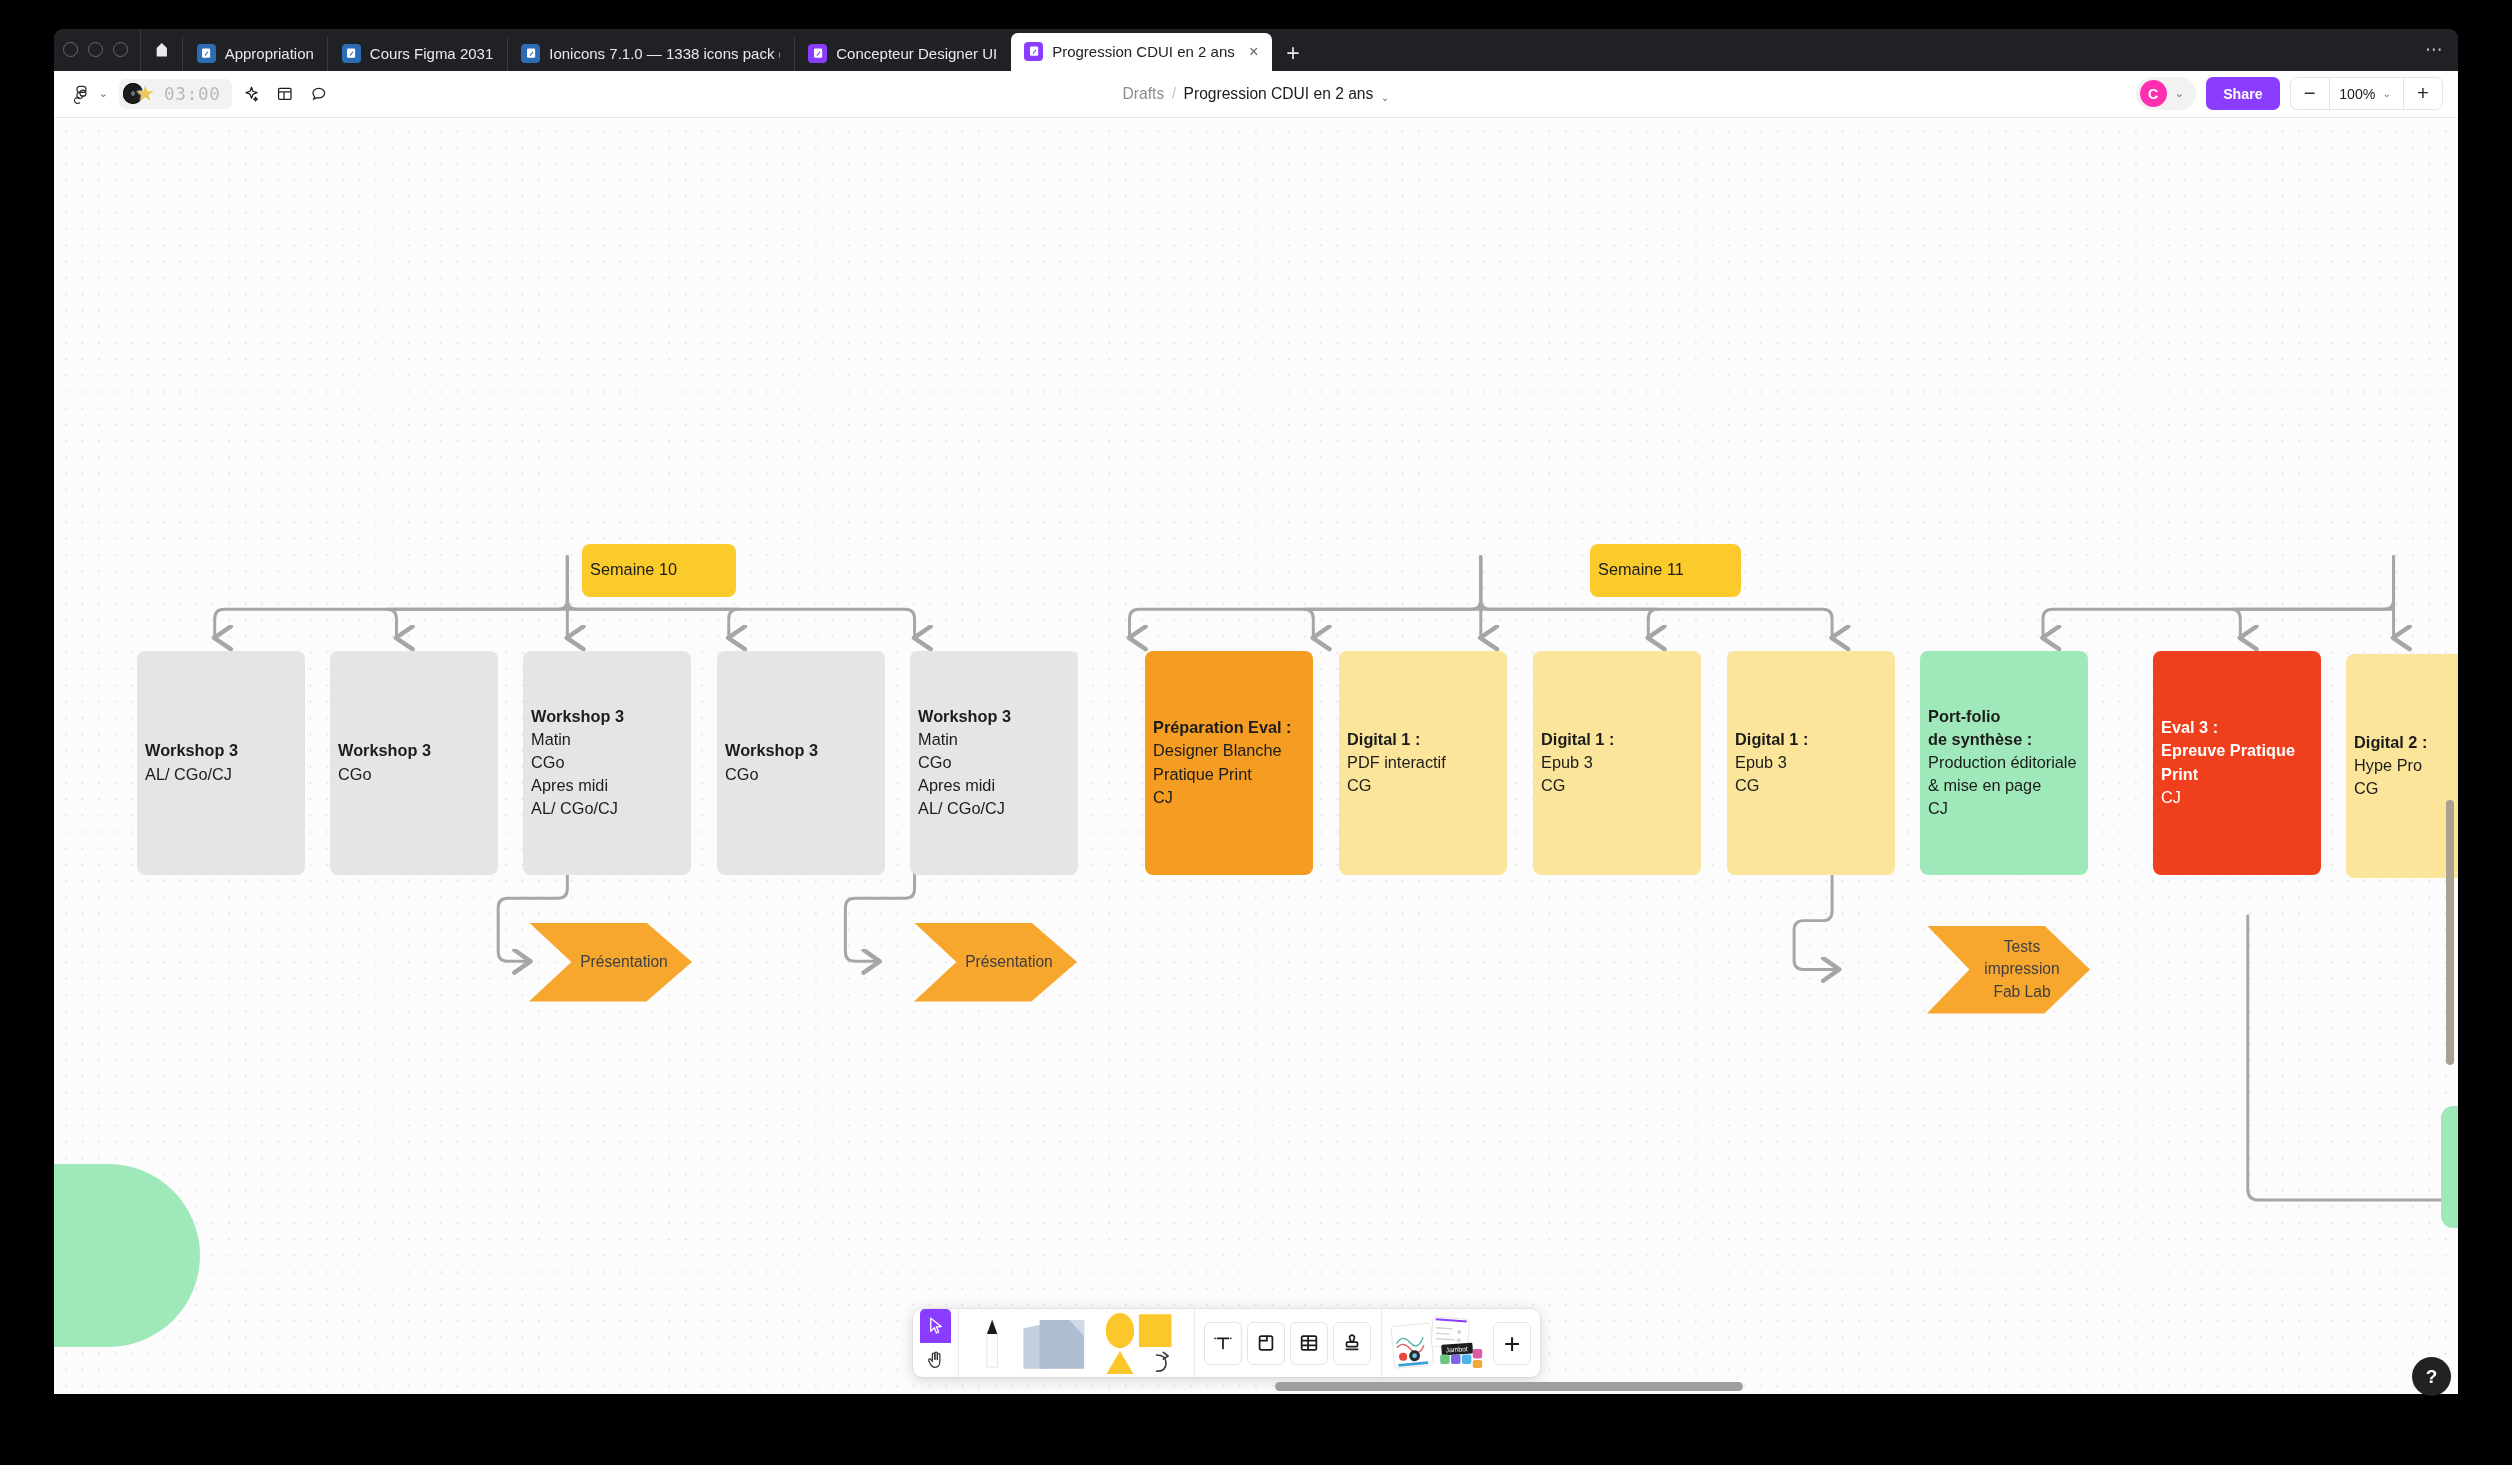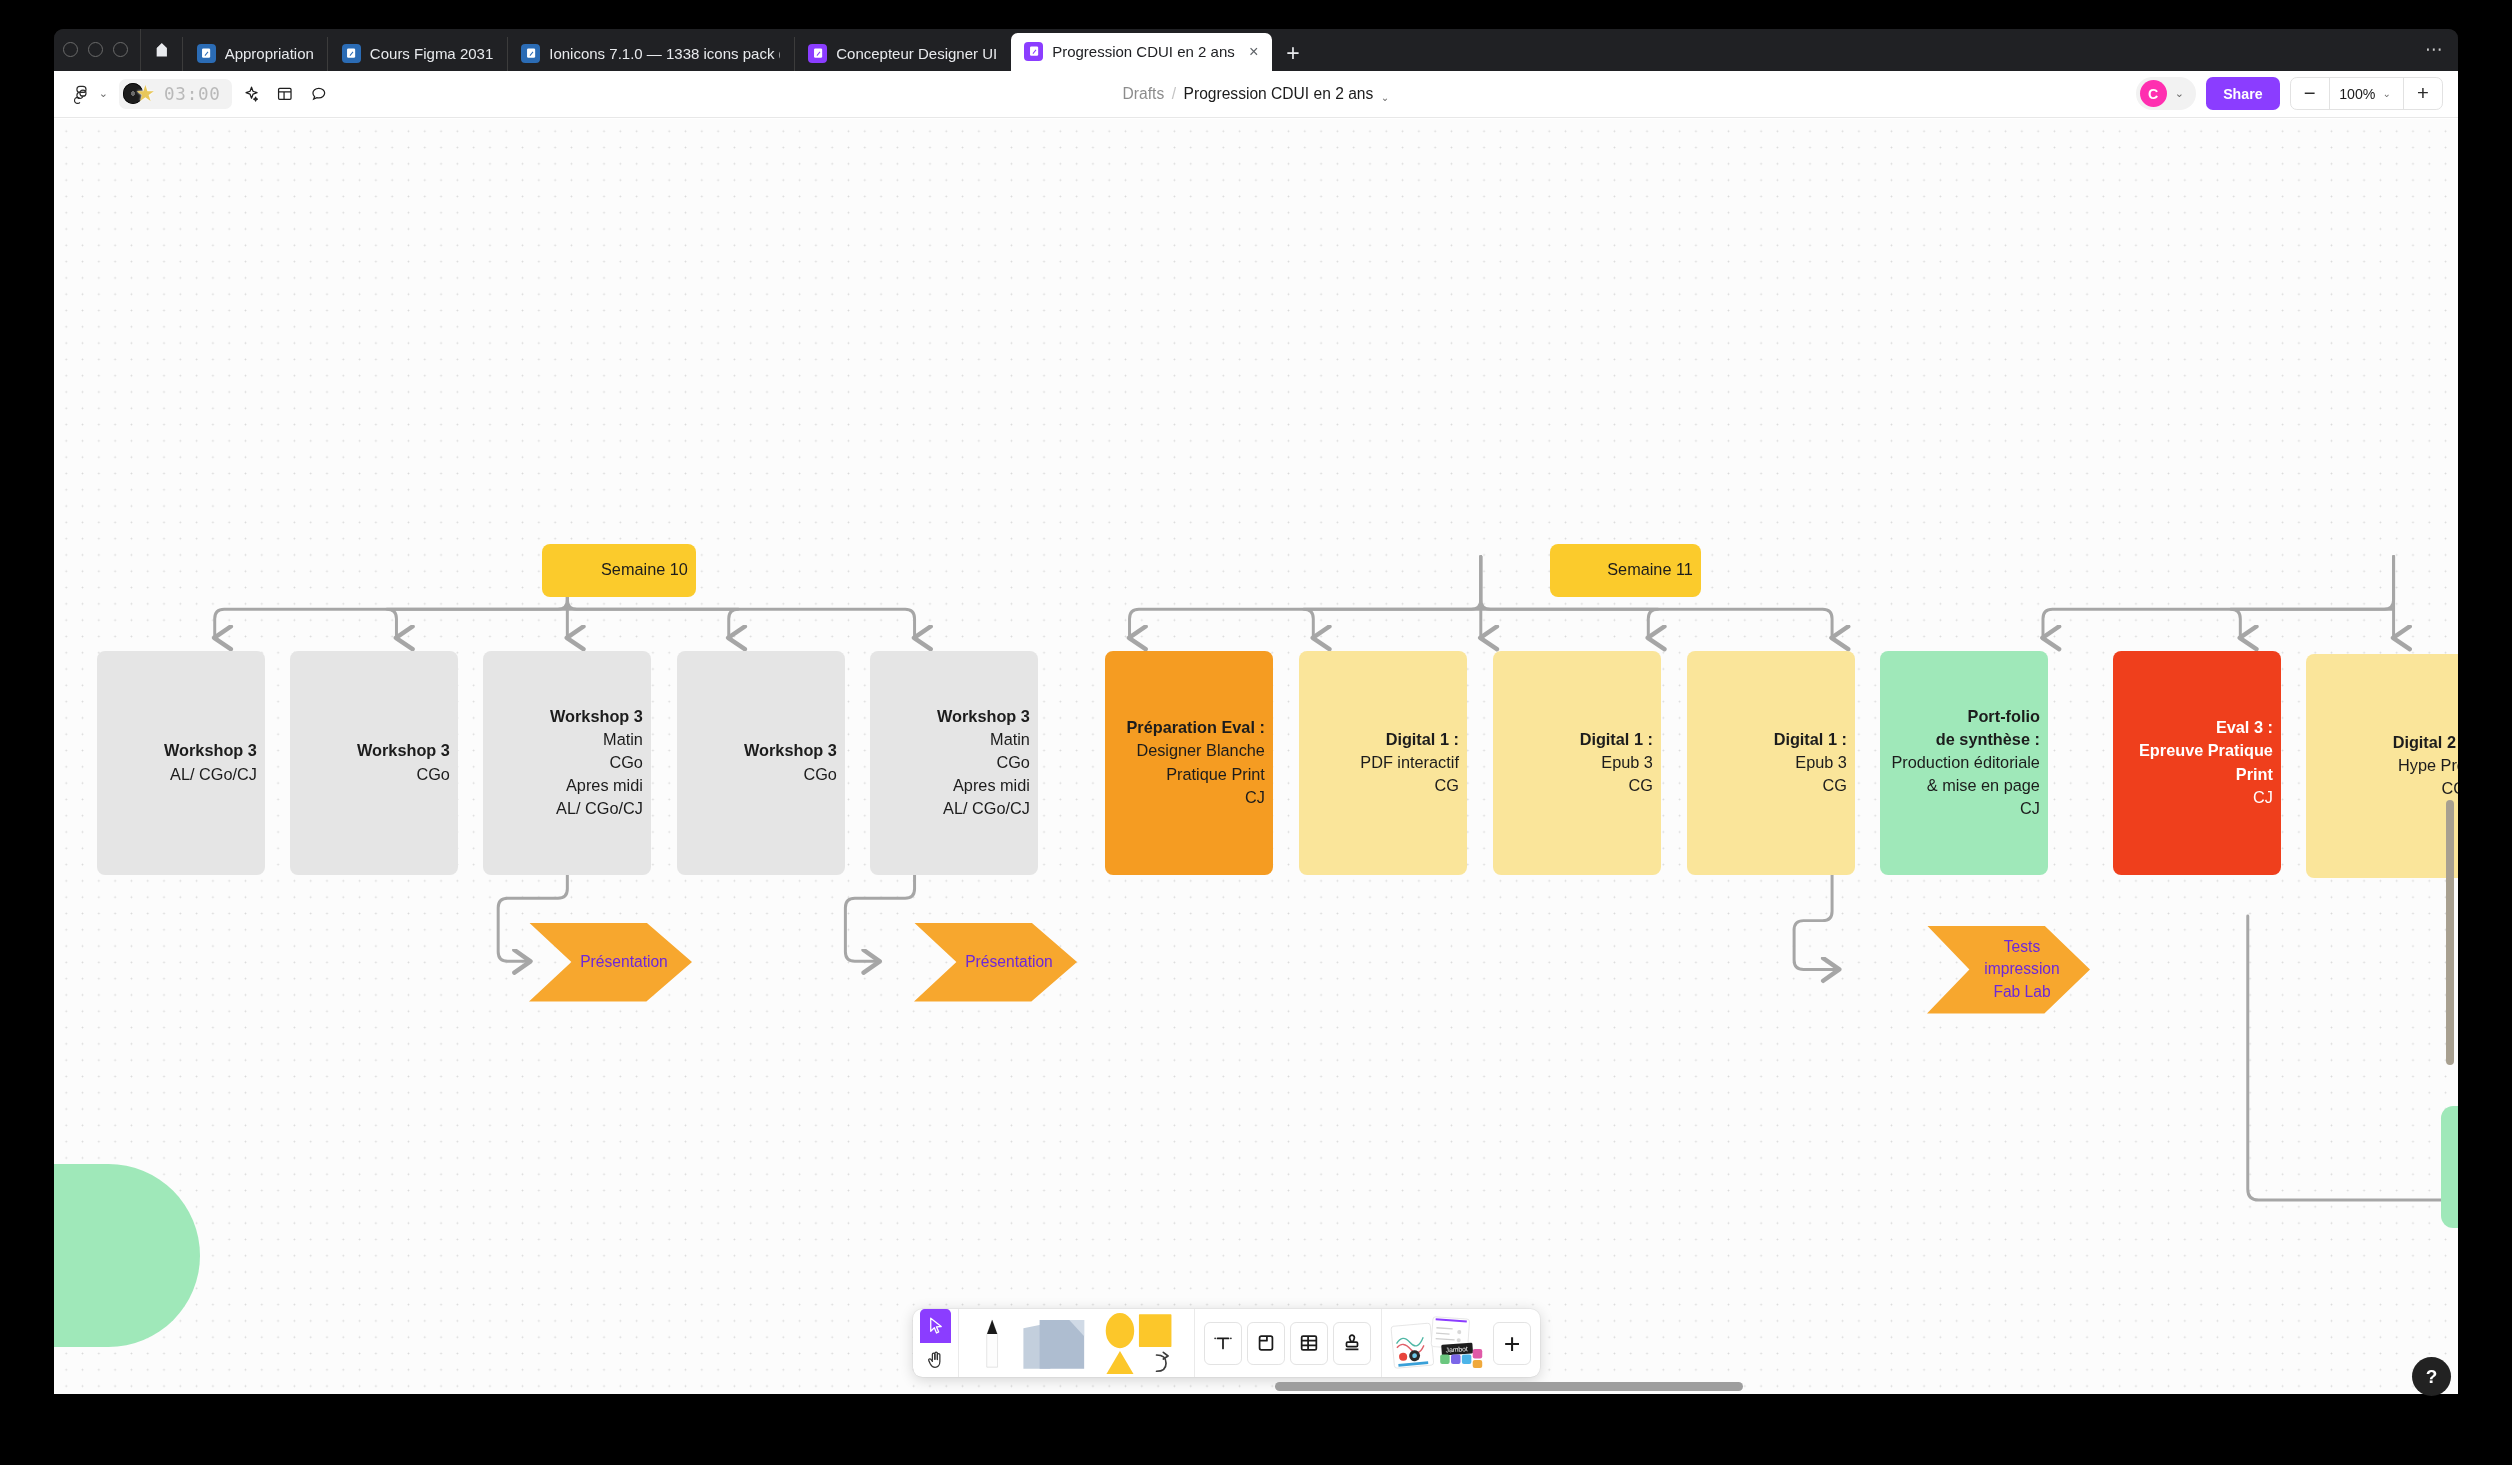--- a/index.html
+++ b/index.html
@@ -203,42 +203,43 @@
     background-size: 16.3px 16.3px;
     background-position: 4.1px 4.1px;
     overflow: hidden;
   }
   #board { position: absolute; left: 0; top: 0; width: 2404px; height: 1275px; }
   svg.conn { position: absolute; left: 0; top: 0; width: 2404px; height: 1275px; overflow: visible; }
 
   .node {
     position: absolute;
     display: flex; flex-direction: column;
-    align-items: flex-end; justify-content: center;
+    align-items: flex-start; justify-content: center;
     text-align: center;
     border-radius: 8.1px;
     padding: 5.4px 8.1px;
+    margin-left: 40px;
   }
   .node .ln { font-size: 16.3px; line-height: 1.42; color: #1c1c1c; }
   .node .ln.b { font-weight: 700; }
   .node.white-text .ln { color: #ffffff; }
 
   .week-node {
     border-radius: 8.1px;
     font-size: 17px; color: #1c1c1c;
   }
 
   .chev {
     position: absolute;
     display: flex; align-items: center; justify-content: center;
     text-align: center;
     clip-path: polygon(0% 0%, 72% 0%, 100% 50%, 72% 100%, 0% 100%, 26% 50%);
     padding-left: 27px;
   }
-  .chev .ln { font-size: 15.6px; line-height: 1.45; color: #6d28d9; }
+  .chev .ln { font-size: 15.6px; line-height: 1.45; color: #404040; }
 
   .green-blob {
     position: absolute;
     border-radius: 95px;
     display: flex; flex-direction: column;
     justify-content: center;
     padding: 16.3px 20.3px;
   }
   .green-blob .ln { font-size: 17px; line-height: 2.05; color: #1f1f1f; }
 

